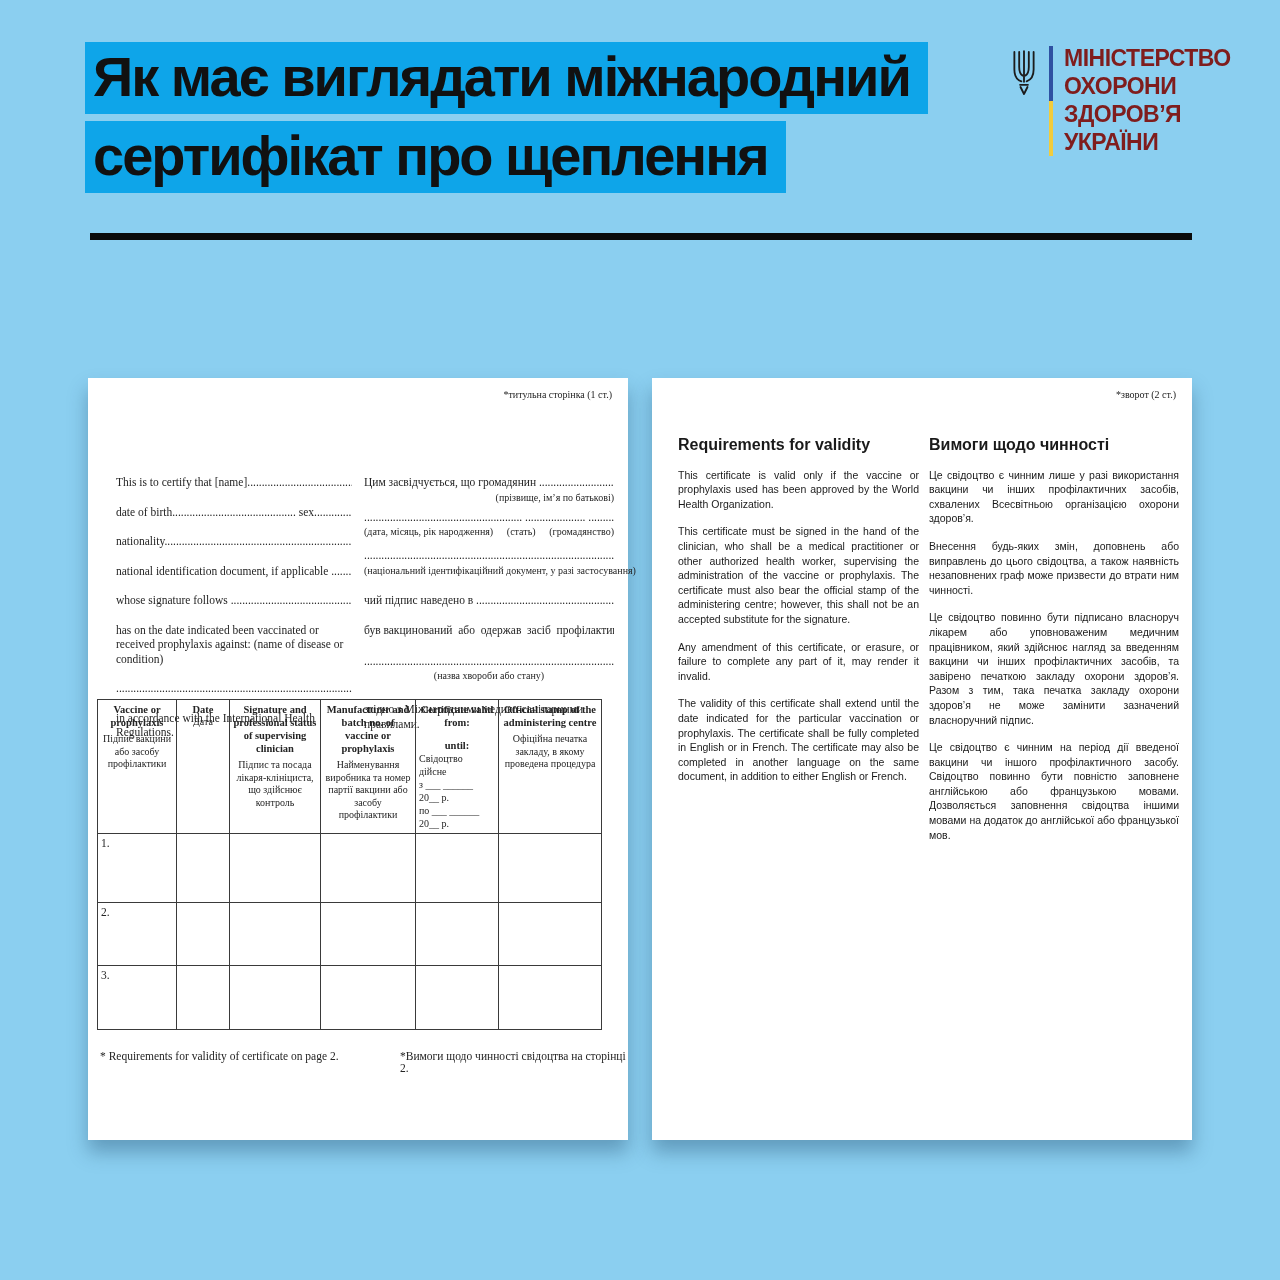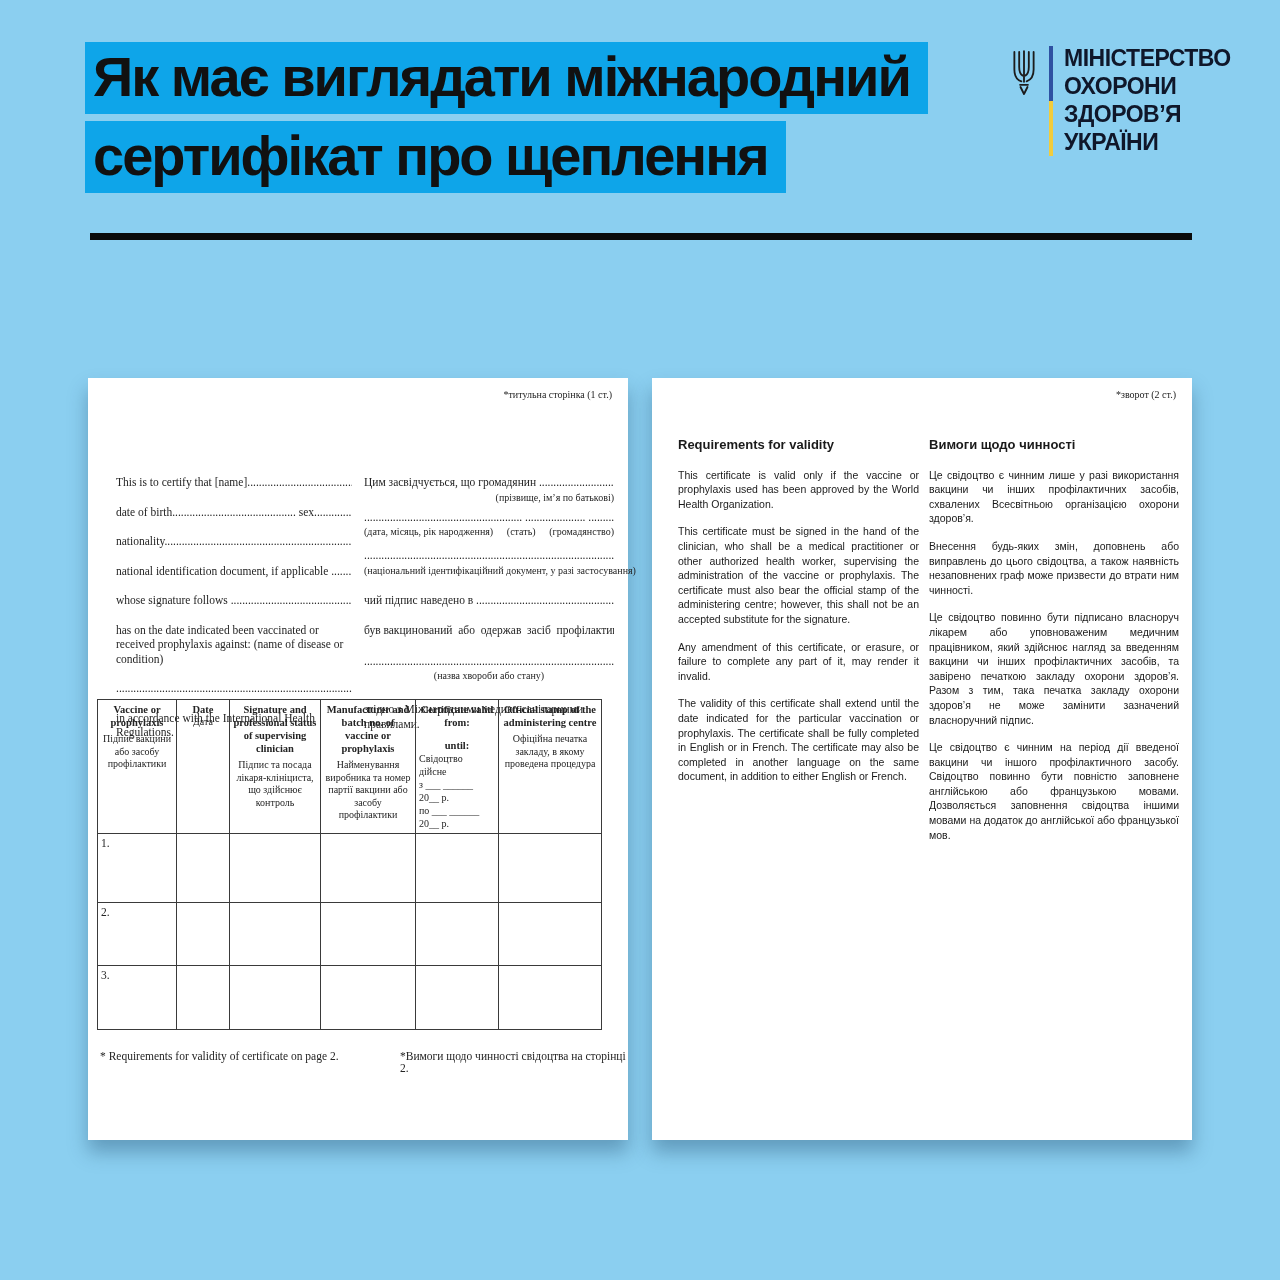--- a/index.html
+++ b/index.html
@@ -17,21 +17,21 @@
     padding:4px 18px 6px 8px;margin-bottom:7px;white-space:nowrap;
   }
   
   .logo{position:absolute;left:1010px;top:46px;display:flex;align-items:flex-start;gap:11px;}
   .logo .trident{margin-top:3px;}
   .logo .bar{width:4px;height:110px;display:flex;flex-direction:column;}
   .logo .bar .b-top{flex:1;background:#2E51A2;}
   .logo .bar .b-bot{flex:1;background:#F2CC3C;}
   .logo .ltext{
     font-weight:700;font-size:23px;line-height:28px;letter-spacing:-0.5px;
-    color:#0f172a;margin-top:-2px;
+    color:#7f1d1d;margin-top:-2px;
   }
   
   .rule{position:absolute;left:90px;top:233px;width:1102px;height:7px;background:#0b0b0b;}
   
   .page{
     position:absolute;top:378px;width:540px;height:762px;background:#ffffff;
     box-shadow:0 12px 18px rgba(20,60,95,0.35);
   }
   .page1{left:88px;font-family:"Liberation Serif",serif;color:#242424;}
   .page2{left:652px;color:#1a1a1a;}
@@ -68,21 +68,21 @@
   .vtable .c5 .huk{line-height:13px;}
   .rownum{font-size:11.5px;}
   
   .fnotes{position:absolute;top:672px;left:0;width:540px;font-size:11.5px;}
   .fn-en{position:absolute;left:12px;top:0;}
   .fn-uk{position:absolute;left:312px;top:0;}
   
   .p2col{position:absolute;top:60px;font-size:10.5px;line-height:14.6px;text-align:justify;}
   .p2col-en{left:26px;width:241px;}
   .p2col-uk{left:277px;width:250px;}
-  .p2head{font-weight:700;font-size:13px;margin-bottom:15px;text-align:left;}
+  .p2head{font-weight:700;font-size:16px;margin-bottom:15px;text-align:left;}
   .p2col p{margin:0 0 13px 0;}
 </style>
 </head>
 <body>
 
 <div class="title">
   <div class="tline">Як має виглядати міжнародний</div>
   <div class="tline">сертифікат про щеплення</div>
 </div>
 

